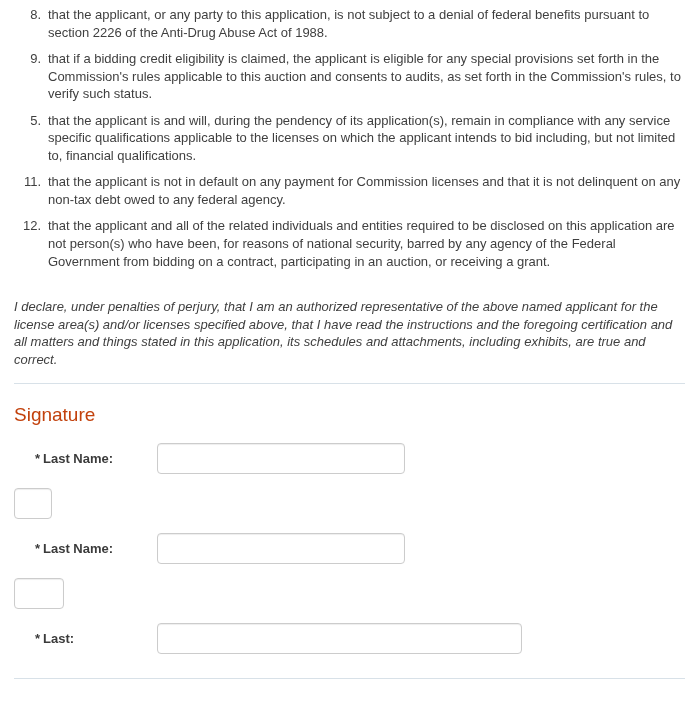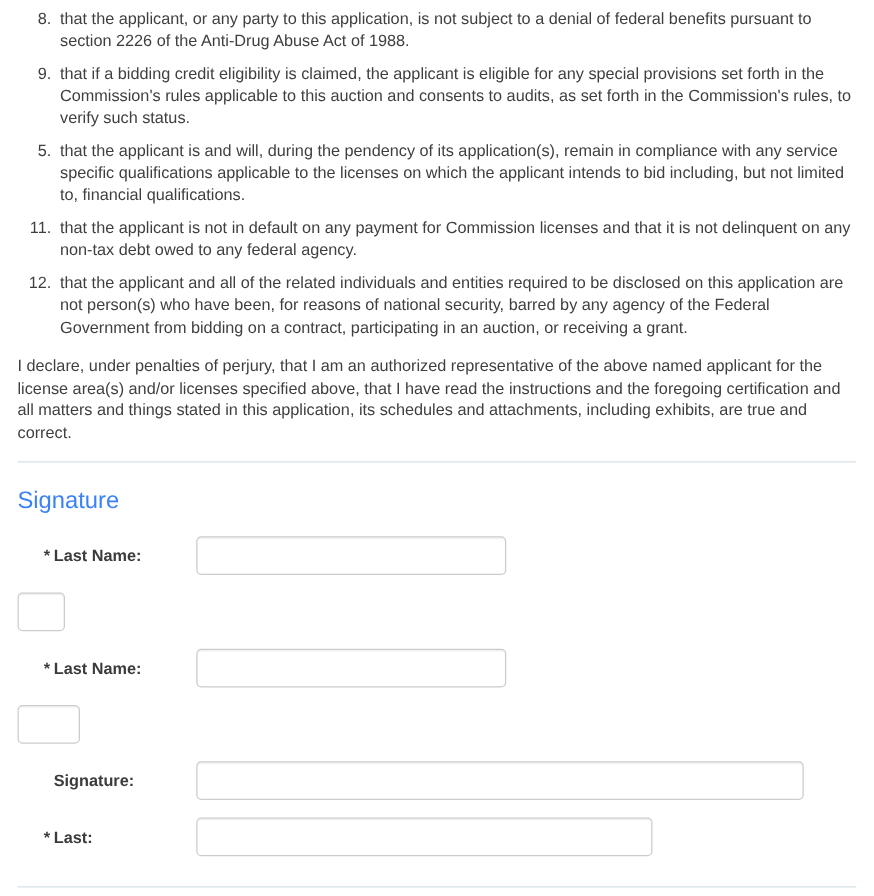--- a/index.html
+++ b/index.html
@@ -6,25 +6,25 @@
   html, body { width: 699px; height: 717px; background: #ffffff; overflow: hidden; }
   body { font-family: "Liberation Sans", sans-serif; font-size: 13px; color: #3f3f3f; }
   .page { padding: 6px 14px 0 14px; }
 
   
   .cert-list { list-style: none; }
   .cert-item { display: flex; margin-bottom: 9px; line-height: 1.35; }
   .cert-num { flex: 0 0 27px; text-align: right; margin-right: 7px; }
   .cert-text { flex: 1; }
 
-  .declaration { margin-top: 14px; line-height: 1.35; }
+  .declaration { margin-top: 28px; line-height: 1.35; font-style: italic; }
 
   .hr { border: none; border-top: 1px solid #d8e1e8; margin-top: 15px; }
 
-  .sig-heading { font-size: 19px; font-weight: 400; color: #3b82f6; margin: 20px 0 17px 0; }
+  .sig-heading { font-size: 19px; font-weight: 400; color: #c2410c; margin: 20px 0 17px 0; }
 
   
   .field-row { display: flex; align-items: center; margin-bottom: 14px; }
   .field-label { width: 143px; position: relative; padding-left: 29px; font-weight: bold; color: #3b3b3b; font-size: 13px; }
   .req-marker { position: absolute; left: 21px; top: 0; font-weight: bold; color: #3b3b3b; }
   input.text {
     height: 31px; border: 1px solid #cccccc; border-radius: 4px; padding: 0 8px;
     font-family: "Liberation Sans", sans-serif; font-size: 13px; color: #333;
     background: #ffffff; box-shadow: inset 0 1px 1px rgba(0,0,0,0.07); outline: none;
   }
@@ -88,27 +88,20 @@
       <span class="req-marker">*</span>
       <span>Last Name:</span>
     </span>
     <input class="text w-name" type="text" value="" style="">
   </div>
 
   <div class="field-row">
     <input class="text w-suffix" type="text" value="" style="">
   </div>
 
-  <div class="field-row">
-    <span class="field-label">
-      <span class="req-marker"></span>
-      <span>Signature:</span>
-    </span>
-    <input class="text w-sig" type="text" disabled="" value="" style="">
-  </div>
 
   <div class="field-row">
     <span class="field-label">
       <span class="req-marker">*</span>
       <span>Last:</span>
     </span>
     <input class="text w-title" type="text" value="" style="">
   </div>
 
   <hr class="footer-hr">

